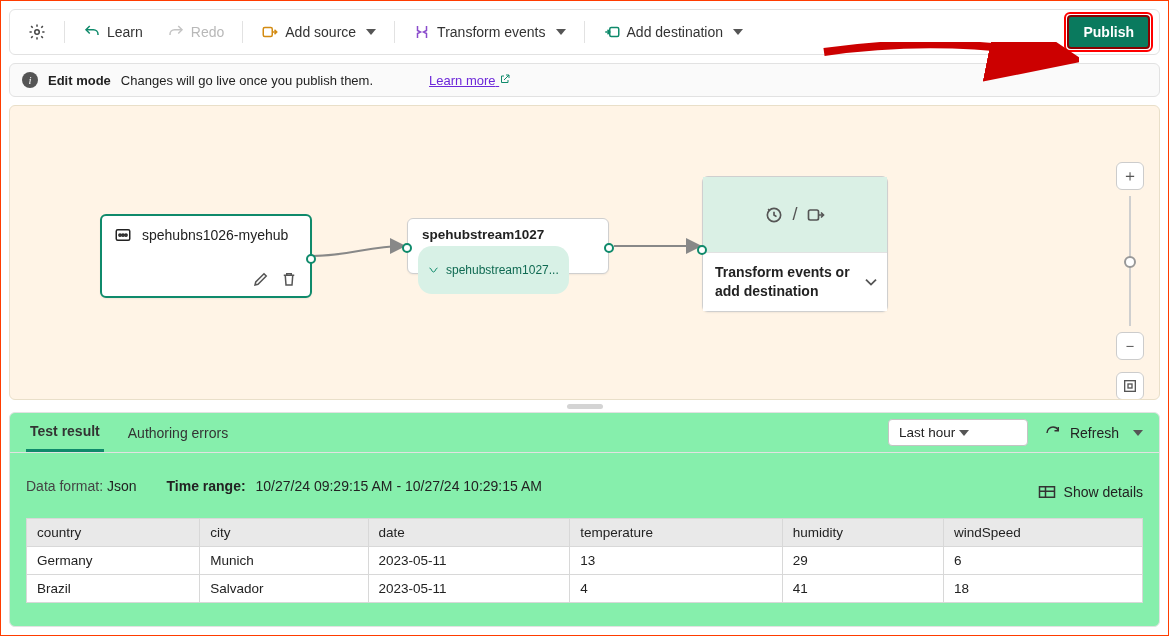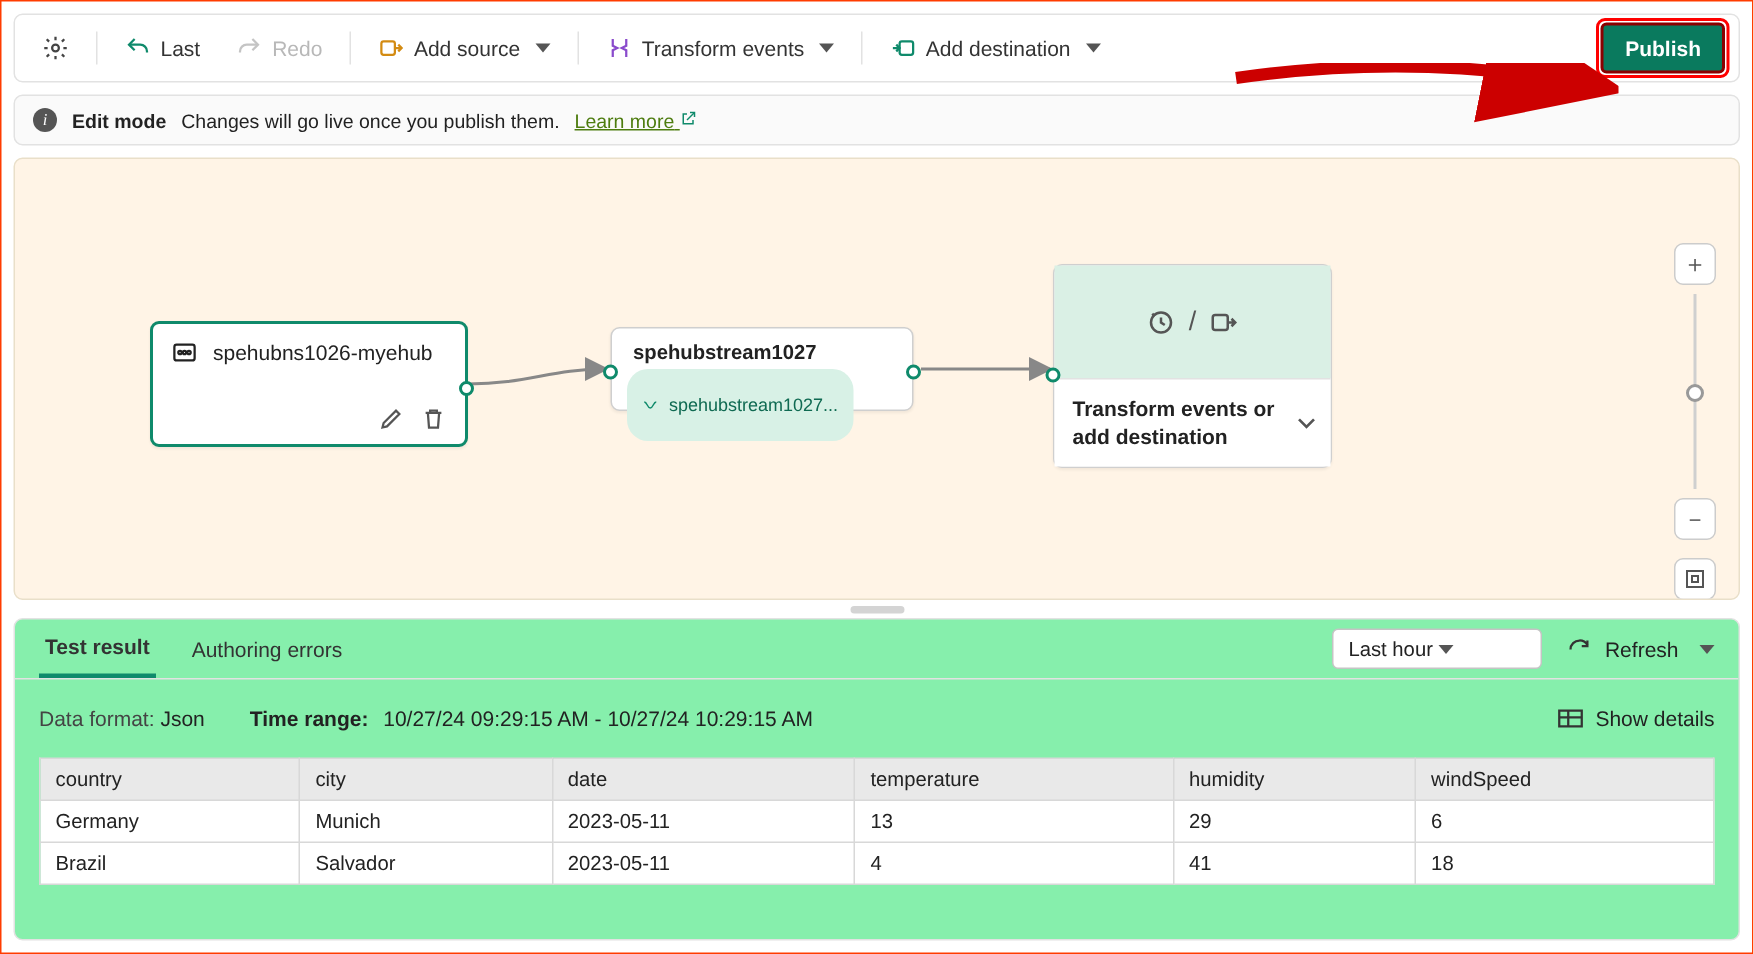--- a/index.html
+++ b/index.html
@@ -15,21 +15,21 @@
   .tb-btn { display:flex; align-items:center; gap:6px; padding:6px 10px; border:none; background:transparent; color:#333; font-size:14px; border-radius:4px; cursor:pointer;}
   .tb-sep { width:1px; height:22px; background:#e2e2e2; margin:0 4px;}
   .chev { width:0; height:0; border-left:5px solid transparent; border-right:5px solid transparent; border-top:6px solid #555; margin-left:4px;}
   .publish { margin-left:auto; background:#0a7a5e; border:2px solid #8b0000; color:#fff; font-weight:600; padding:7px 14px; border-radius:4px; font-size:14px;}
   .publish-wrap { outline:2px solid #ff0000; border-radius:4px; padding:1px; margin-left:auto;}
   .arrow-callout { position:absolute; left:818px; top:41px; width:260px; height:40px; pointer-events:none; z-index:5;}
   
   .editbar { display:flex; align-items:center; gap:10px; margin:0 8px 8px 8px; padding:8px 12px; border:1px solid #e2e2e2; border-radius:6px; background:#fafafa; font-size:13px;}
   .editbar .info-icon { width:16px; height:16px; border-radius:50%; background:#555; color:#fff; display:inline-flex; align-items:center; justify-content:center; font-size:11px; font-style:italic; font-family:serif;}
   .editbar .title { font-weight:600;}
-  .editbar a { color:#4d7c0f; text-decoration:underline;}
+  .editbar a { color:#6d28d9; text-decoration:underline;margin-left:46px;}
   
   .canvas { flex:0 0 295px; margin:0 8px 0 8px; background:#fff4e6; border:1px solid #e9dfc9; border-radius:6px; position:relative; overflow:hidden;}
   .node { position:absolute; background:#fff; border:1px solid #cfcfcf; border-radius:6px; box-shadow:0 1px 2px rgba(0,0,0,0.06);}
   .node .connector { position:absolute; width:10px; height:10px; border:2px solid #0f8a6b; background:#fff; border-radius:50%;}
   .src-node { left:90px; top:108px; width:212px; height:84px; border:2px solid #0f8a6b;}
   .src-node .hdr { display:flex; align-items:center; gap:10px; padding:10px 12px 0 12px; font-size:14px;}
   .src-node .icons-row { position:absolute; bottom:8px; right:12px; display:flex; gap:10px; color:#555;}
   .stream-node { left:397px; top:112px; width:202px; height:56px; padding:6px 10px 6px 10px;}
   .stream-node .stitle { font-weight:600; font-size:13.5px; margin:2px 0 4px 4px;}
   .stream-node .pill { display:inline-flex; align-items:center; gap:6px; background:#d8f1e6; color:#0f6a52; border-radius:14px; padding:17px 10px; font-size:12px;}
@@ -52,21 +52,21 @@
   .rtab { padding:10px 4px; font-size:14px; color:#333; cursor:pointer;}
   .rtab.active { font-weight:600; border-bottom:3px solid #0f8a6b;}
   .rtabs .right { margin-left:auto; display:flex; align-items:center; gap:10px;}
   .select-like { border:1px solid #c4c4c4; border-radius:4px; padding:5px 10px; min-width:140px; display:flex; justify-content:flex-start; align-items:center; font-size:13.5px; cursor:pointer; background:#fff;}
   .refresh { display:flex; align-items:center; gap:8px; font-size:14px; cursor:pointer; padding:4px 6px;}
   .refresh svg{stroke:#333;}
   .meta { display:flex; align-items:center; padding:18px 16px; gap:30px; font-size:14px;}
   .meta .lbl { color:#444;}
   .meta .val { color:#222;}
   .meta .trlabel { font-weight:600;}
-  .meta .details { margin-left:auto; display:flex; align-items:center; gap:8px; cursor:pointer;}
+  .meta .details { margin-left:auto; display:flex; align-items:center; gap:8px; cursor:pointer;margin-top:13px;}
   table { width:calc(100% - 32px); margin:0 16px 16px 16px; border-collapse:collapse; font-size:13.5px;}
   table th, table td { text-align:left; padding:6px 10px; border:1px solid #d8d8d8;}
   table th { background:#e9e9e9; font-weight:400; color:#222;}
   table td { background:#fff;}
   
   svg.edge { position:absolute; overflow:visible; pointer-events:none;}
   .mono-ico { width:18px; height:18px; }
   .disabled { color:#b8b8b8;}
 </style>
 </head>
@@ -90,21 +90,21 @@
           <circle cx="12" cy="12" r="3"></circle>
           <path d="M12 2v3M12 19v3M4.2 4.2l2.1 2.1M17.7 17.7l2.1 2.1M2 12h3M19 12h3M4.2 19.8l2.1-2.1M17.7 6.3l2.1-2.1"></path>
         </svg>
     </button>
     <span class="tb-sep"></span>
     <button class="tb-btn">
       <svg class="mono-ico" viewBox="0 0 24 24" fill="none" stroke="#0f8a6b" stroke-width="2">
           <path d="M9 14L4 9l5-5"></path>
           <path d="M4 9h10a6 6 0 016 6v1"></path>
         </svg>
-      <span>Last</span>
+      <span>Learn</span>
     </button>
     <button class="tb-btn disabled">
       <svg class="mono-ico" viewBox="0 0 24 24" fill="none" stroke="#c4c4c4" stroke-width="2">
           <path d="M15 14l5-5-5-5"></path>
           <path d="M20 9H10a6 6 0 00-6 6v1"></path>
         </svg>
       <span>Redo</span>
     </button>
     <span class="tb-sep"></span>
     <button class="tb-btn">

